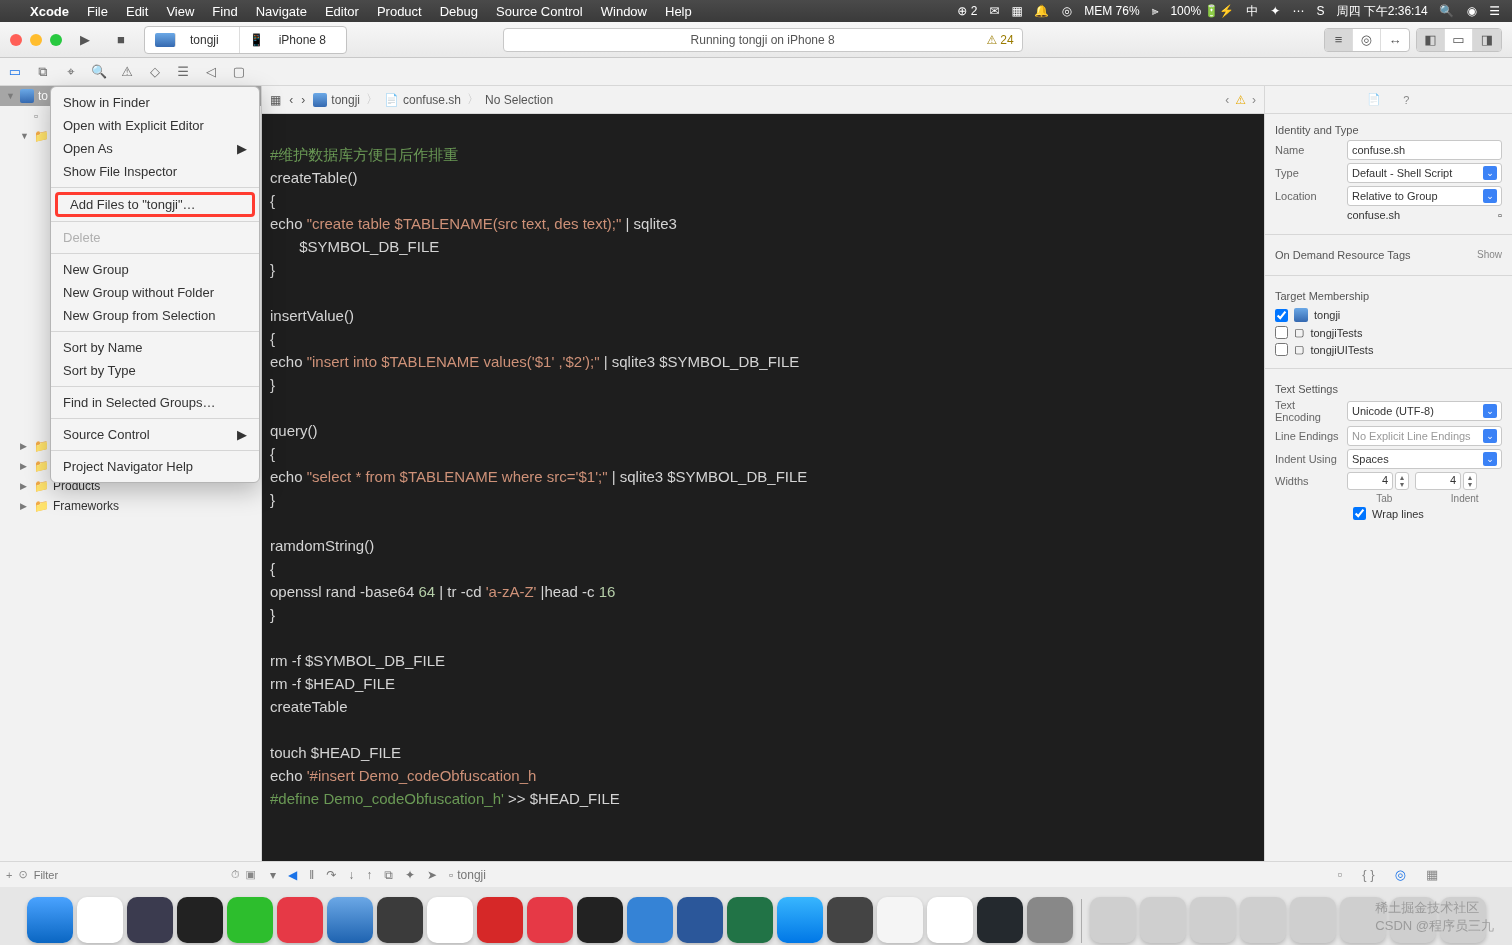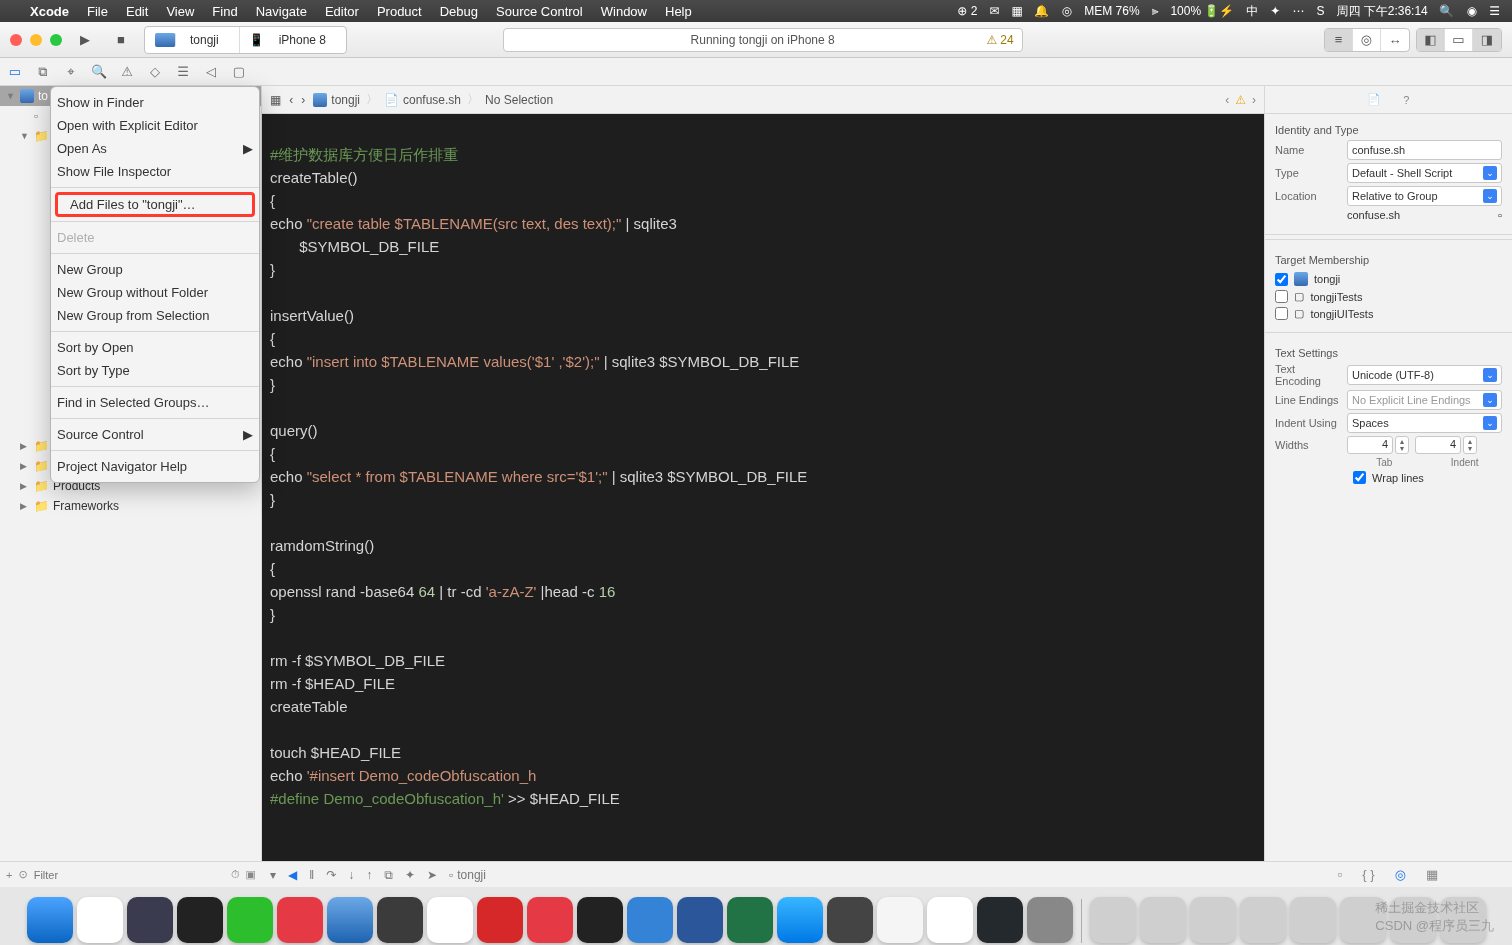--- a/index.html
+++ b/index.html
@@ -37,21 +37,21 @@
 .sidebar{width:262px;background:#f2f2f2;border-right:1px solid #d7d7d7;position:relative;font-size:12px;}
 .tree-row{display:flex;align-items:center;height:20px;padding-left:6px;gap:4px}
 .tree-row .disc{font-size:9px;color:#7a7a7a;width:10px}
 .tree-row.selected{background:#a6a6a6;color:#fff}
 .folder-icon{color:#3b82f6}
 .file-icon{color:#888}
 .proj-icon{width:14px;height:14px;display:inline-block;background:linear-gradient(#6ba8e6,#3569b0);border-radius:2px}
 
 
 .ctx{position:absolute;left:50px;top:0;width:210px;background:#f4f4f4;border:1px solid #b5b5b5;border-radius:6px;box-shadow:0 8px 24px rgba(0,0,0,.25);padding:4px 0;font-size:13px;z-index:50}
-.ctx .item{padding:4px 6px;display:flex;justify-content:space-between;align-items:center}
+.ctx .item{padding:4px 12px;display:flex;justify-content:space-between;align-items:center}
 .ctx .item.disabled{color:#b0b0b0}
 .ctx hr{border:none;border-top:1px solid #d5d5d5;margin:4px 0}
 .ctx .highlight{border:3px solid #ff3b30;border-radius:4px;margin:2px 4px;padding:2px 12px}
 
 
 .editor-wrap{flex:1;display:flex;flex-direction:column;min-width:0}
 .jumpbar{height:28px;background:#f2f2f2;border-bottom:1px solid #d7d7d7;display:flex;align-items:center;padding:0 8px;gap:8px;font-size:12px;color:#555}
 .crumb{display:flex;align-items:center;gap:4px}
 .crumb .sep{color:#bbb;margin:0 2px}
 .jb-right{margin-left:auto;display:flex;gap:6px;color:#888}
@@ -237,21 +237,21 @@
           <span>New Group</span>
         </div>
       <div class="item">
           <span>New Group without Folder</span>
         </div>
       <div class="item">
           <span>New Group from Selection</span>
         </div>
       <hr>
       <div class="item">
-          <span>Sort by Open</span>
+          <span>Sort by Name</span>
         </div>
       <div class="item">
           <span>Sort by Type</span>
         </div>
       <hr>
       <div class="item">
           <span>Find in Selected Groups…</span>
         </div>
       <hr>
       <div class="item">
@@ -353,20 +353,23 @@
             <span class="chev">⌄</span>
           </div>
         </div>
       <div class="form-row">
           <label></label>
           <span style="flex:1;font-size:11px">confuse.sh</span>
           <span>▫</span>
         </div>
     </div>
     <div class="insp-divider"></div>
+    <div class="insp-sec">
+      <div class="insp-h"><span>On Demand Resource Tags</span><span class="show-link">Show</span></div>
+    </div>
     <div class="insp-divider"></div>
     <div class="insp-sec">
       <div class="insp-h">Target Membership</div>
       <div class="chk-row">
           <input type="checkbox" checked="" style="">
           <span class="proj-icon"></span>
           <span>tongji</span>
         </div>
       <div class="chk-row">
           <input type="checkbox" style="">

